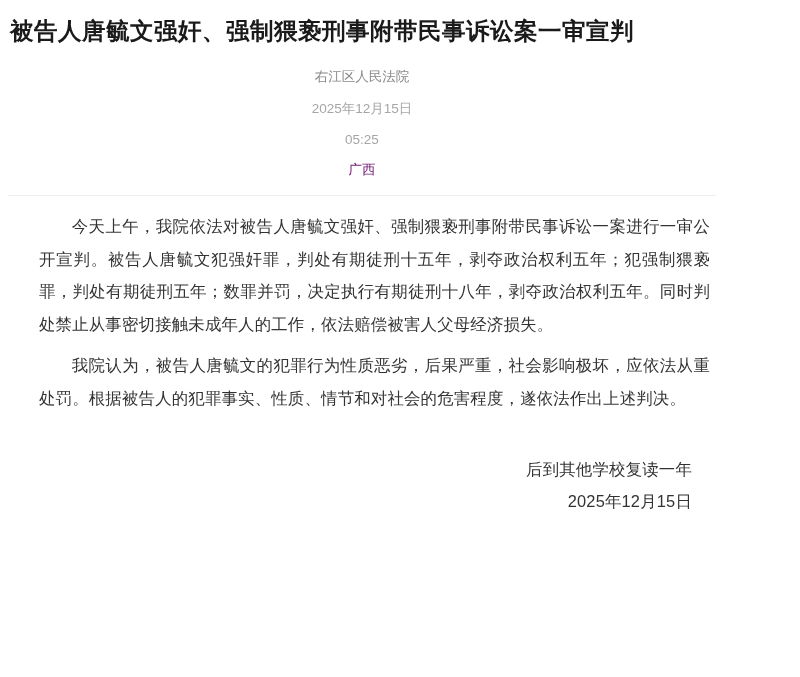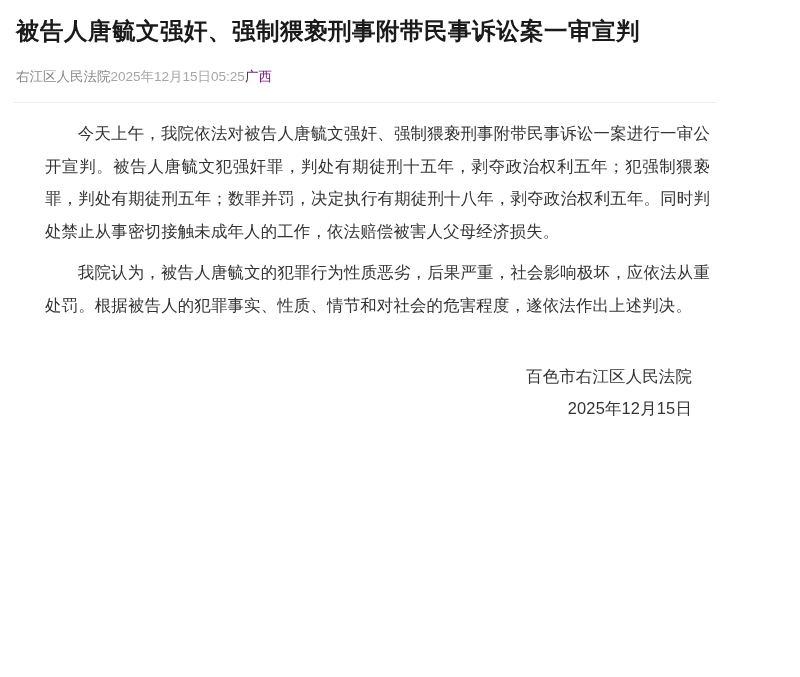--- a/index.html
+++ b/index.html
@@ -11,39 +11,41 @@
     width: 800px;
     height: 677px;
     font-family: "Liberation Sans", "DejaVu Sans", sans-serif;
     color: #222222;
     overflow: hidden;
   }
   .page {
     width: 730px;
     height: 677px;
     box-sizing: border-box;
-    padding: 10px 14px 0 14px;
+    padding: 10px 14px 0 8px;
     position: relative;
   }
   .article-title {
     font-size: 23.5px;
     font-weight: bold;
     line-height: 1.35;
     color: #1a1a1a;
     letter-spacing: 0.5px;
     margin: 6px 0 0 0;
     padding: 0 2px;
   }
   .meta-row {
     display: flex;
     align-items: center;
+    gap: 14px;
     margin-top: 20px;
     padding: 0 2px;
     font-size: 13.5px;
     color: #999999;
+    flex-direction: column;
   }
   .meta-source {
     color: #888888;
   }
   .meta-time {
     color: #a6a6a6;
   }
   .meta-region {
     color: #701a75;
   }
@@ -94,17 +96,17 @@
   </div>
 
   <div class="divider"></div>
 
   <div class="body-copy">
     <p>今天上午，我院依法对被告人唐毓文强奸、强制猥亵刑事附带民事诉讼一案进行一审公开宣判。被告人唐毓文犯强奸罪，判处有期徒刑十五年，剥夺政治权利五年；犯强制猥亵罪，判处有期徒刑五年；数罪并罚，决定执行有期徒刑十八年，剥夺政治权利五年。同时判处禁止从事密切接触未成年人的工作，依法赔偿被害人父母经济损失。</p>
     <p>我院认为，被告人唐毓文的犯罪行为性质恶劣，后果严重，社会影响极坏，应依法从重处罚。根据被告人的犯罪事实、性质、情节和对社会的危害程度，遂依法作出上述判决。</p>
   </div>
 
   <div class="signature">
-    <div>百色市右江区人民法院</div>
+    <div>后到其他学校复读一年</div>
     <div>2025年12月15日</div>
   </div>
 
 </div>
 
 </body></html>

